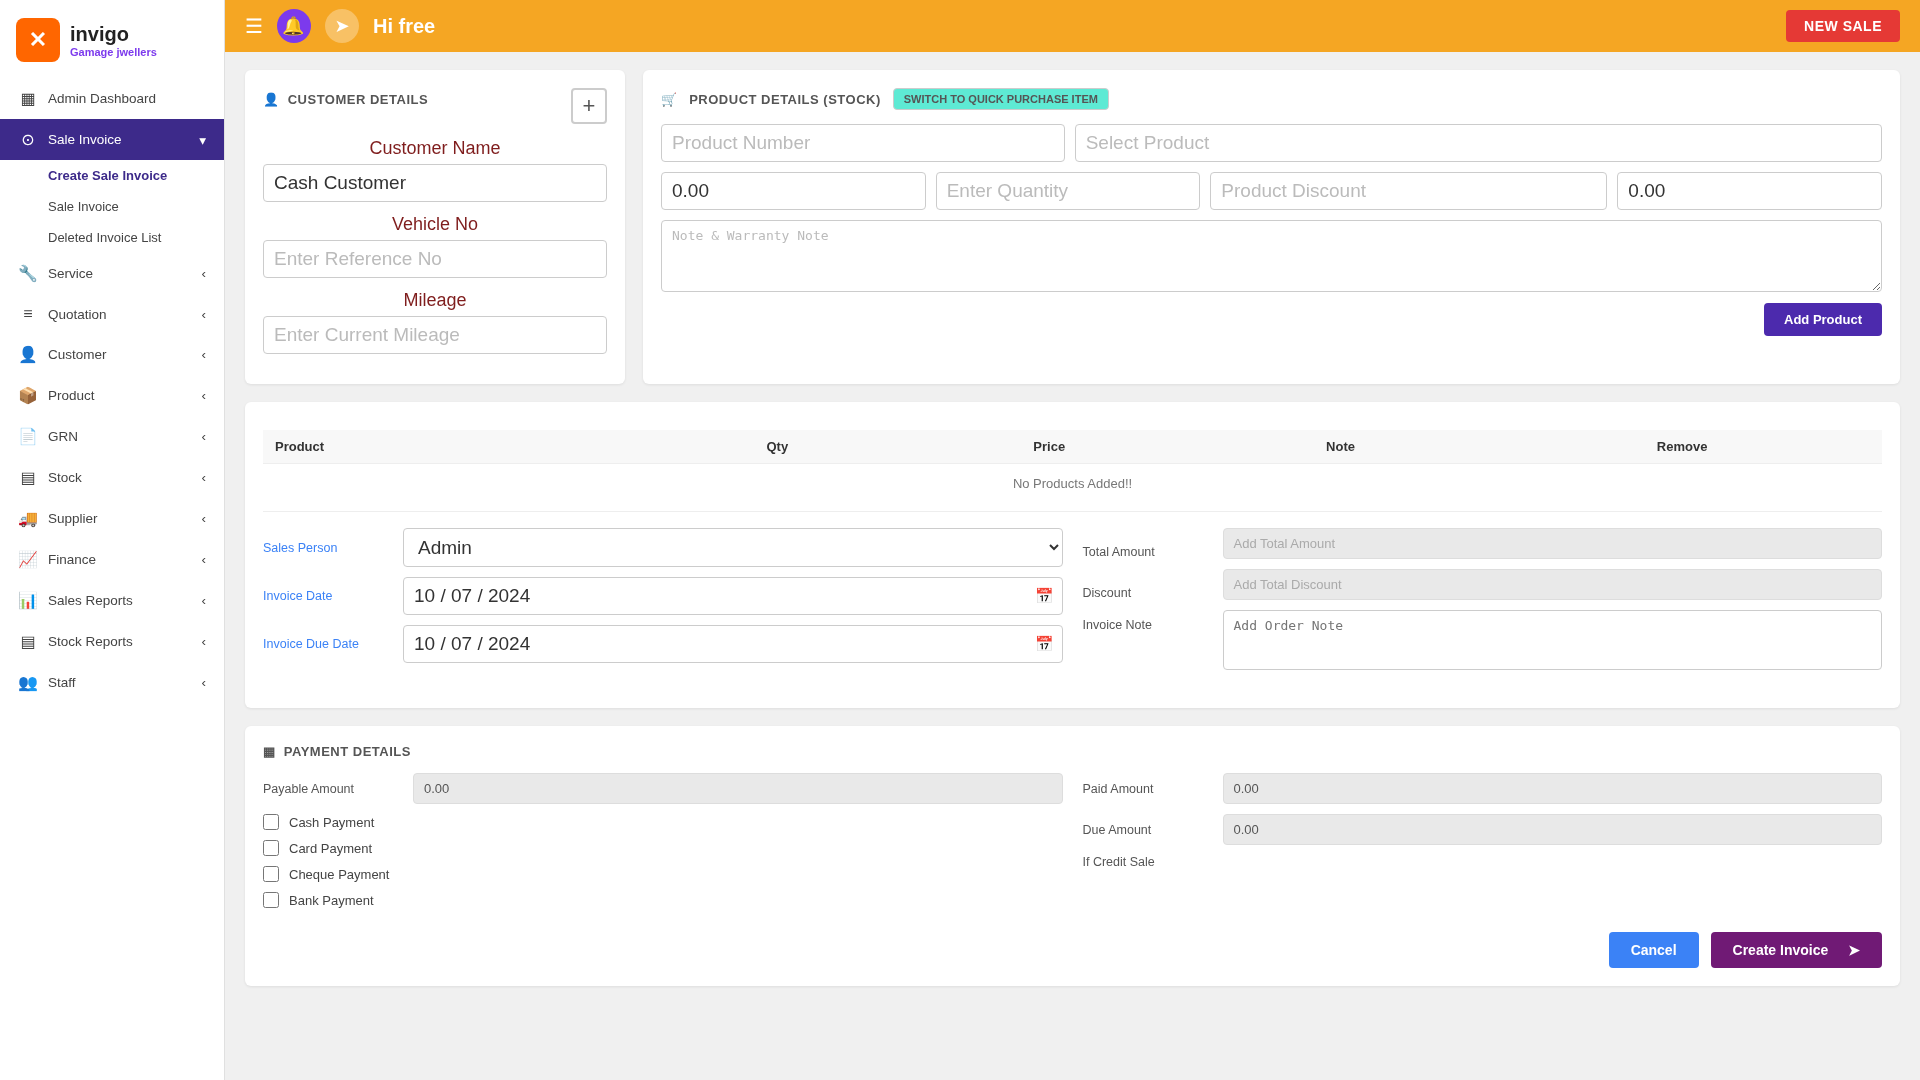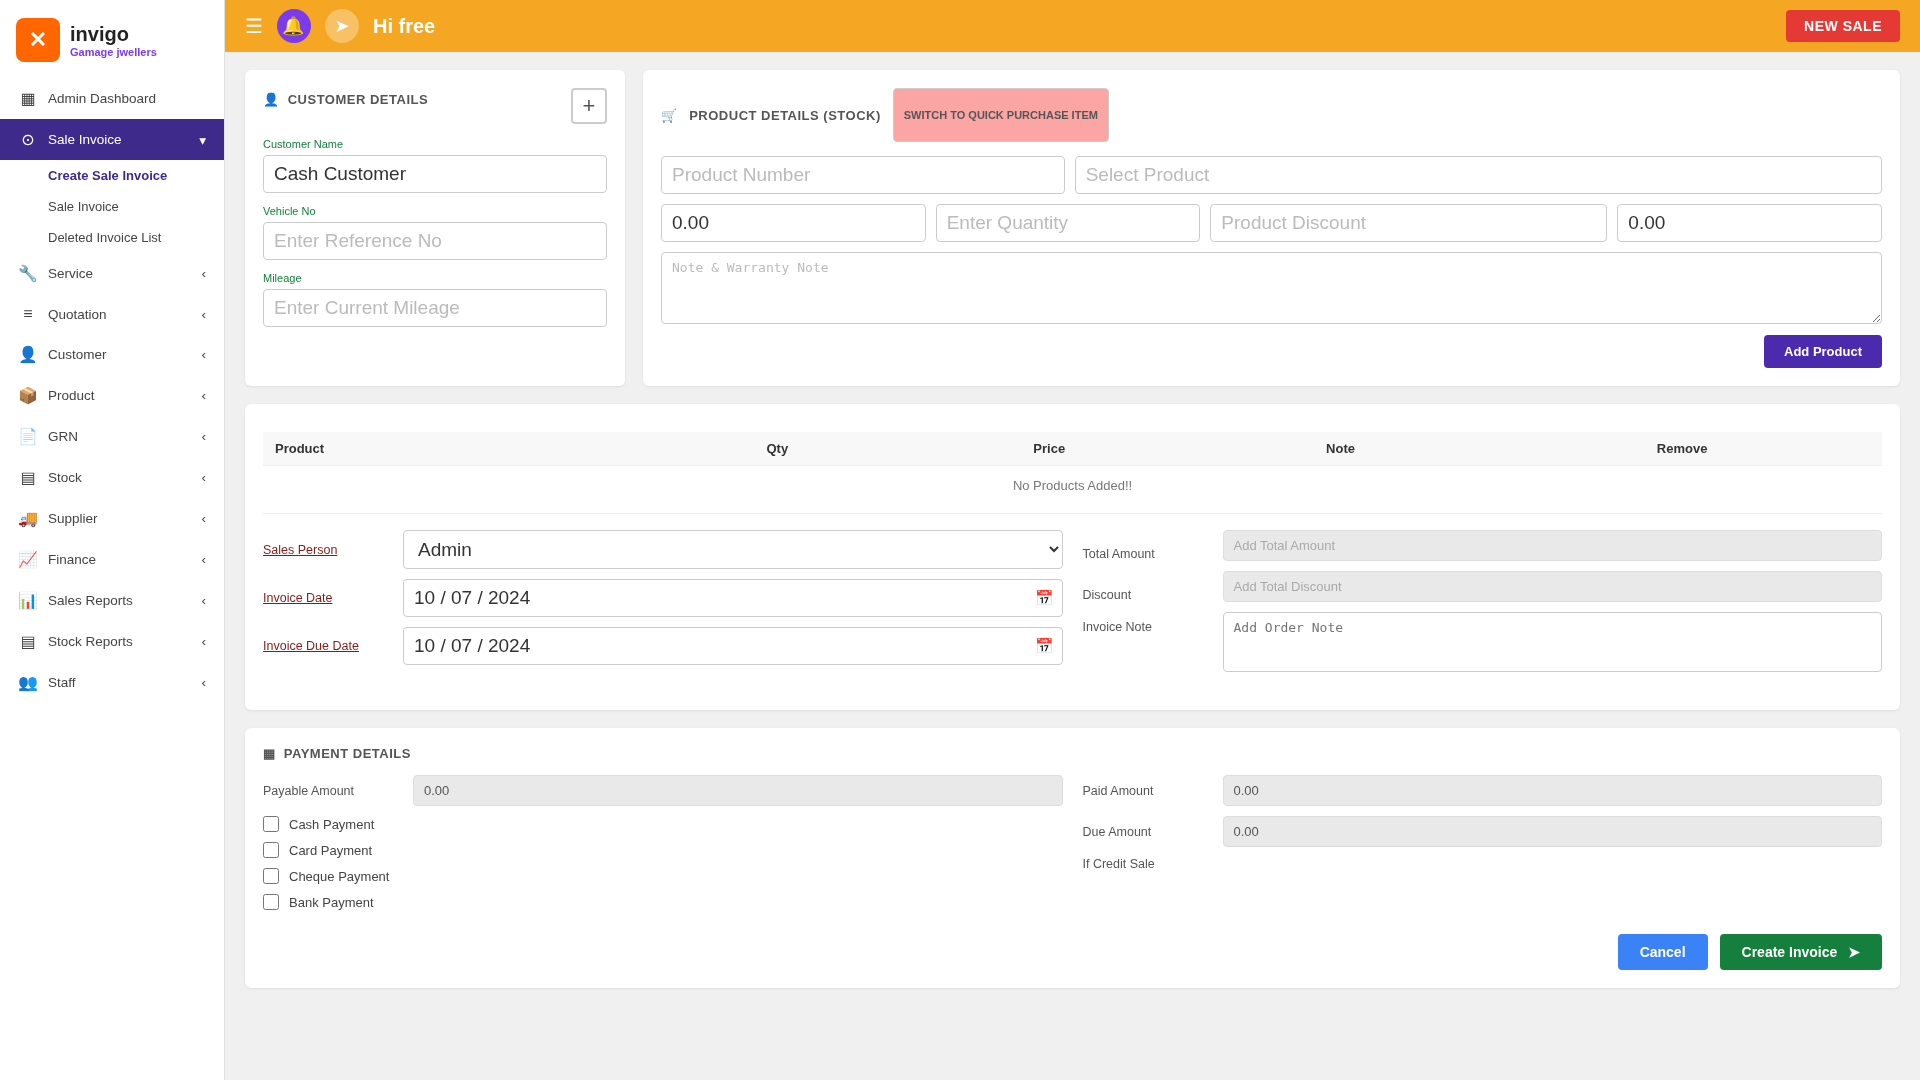--- a/index.html
+++ b/index.html
@@ -127,24 +127,25 @@
       font-weight: 700;
       color: #555;
       letter-spacing: 0.5px;
       display: flex;
       align-items: center;
       gap: 8px;
       margin-bottom: 14px;
     }
 
     .form-label {
-      font-size: 11px;
-      color: #15803d;
+      font-size: 18px;
+      color: #7f1d1d;
       margin-bottom: 5px;
       display: block;
+      text-align: center;
     }
     .form-input {
       width: 100%;
       border: 1px solid #ccc;
       border-radius: 4px;
       padding: 7px 10px;
       font-size: 19px;
       color: #333;
       outline: none;
       background: #fff;
@@ -171,24 +172,24 @@
       gap: 12px;
       margin-bottom: 14px;
     }
     .product-section-title {
       font-size: 13px;
       font-weight: 700;
       color: #555;
       letter-spacing: 0.5px;
     }
     .quick-purchase-btn {
-      background: #fca5a5;
+      background: #5eead4;
       border: 1px solid #ccc;
       border-radius: 4px;
-      padding: 20px 10px;
+      padding: 4px 10px;
       font-size: 11px;
       color: #555;
       cursor: pointer;
       font-weight: 600;
     }
 
     .product-inputs-row {
       display: grid;
       grid-template-columns: 1fr 2fr;
       gap: 10px;
@@ -260,23 +261,22 @@
     }
     .bottom-left .form-row {
       display: flex;
       align-items: center;
       margin-bottom: 10px;
       gap: 10px;
     }
     .bottom-left .form-row label {
       width: 130px;
       font-size: 12.5px;
-      color: #7f1d1d;
+      color: #3b82f6;
       flex-shrink: 0;
-      text-decoration: underline;
     }
     .bottom-left .form-row .form-input { flex: 1; }
     .bottom-left .form-row .date-input-wrap {
       flex: 1; position: relative;
     }
     .bottom-left .form-row .date-input-wrap input {
       width: 100%; padding-right: 32px;
     }
     .date-icon {
       position: absolute; right: 8px; top: 50%; transform: translateY(-50%);
@@ -347,24 +347,24 @@
       justify-content: flex-end;
       gap: 12px;
       margin-top: 14px;
     }
     .btn-cancel {
       background: #3b82f6; color: #fff; border: none;
       padding: 10px 22px; border-radius: 4px; font-size: 14px;
       font-weight: 600; cursor: pointer;
     }
     .btn-create {
-      background: #15803d; color: #fff; border: none;
+      background: #701a75; color: #fff; border: none;
       padding: 10px 22px; border-radius: 4px; font-size: 14px;
       font-weight: 600; cursor: pointer;
-      display: flex; align-items: center; gap: 11px;
+      display: flex; align-items: center; gap: 20px;
     }
 
     select.form-input { appearance: auto; }
 
     .full-width-below {
       grid-column: 1 / -1;
     }
 
     .divider { border: none; border-top: 1px solid #eee; margin: 8px 0; }
   </style>

